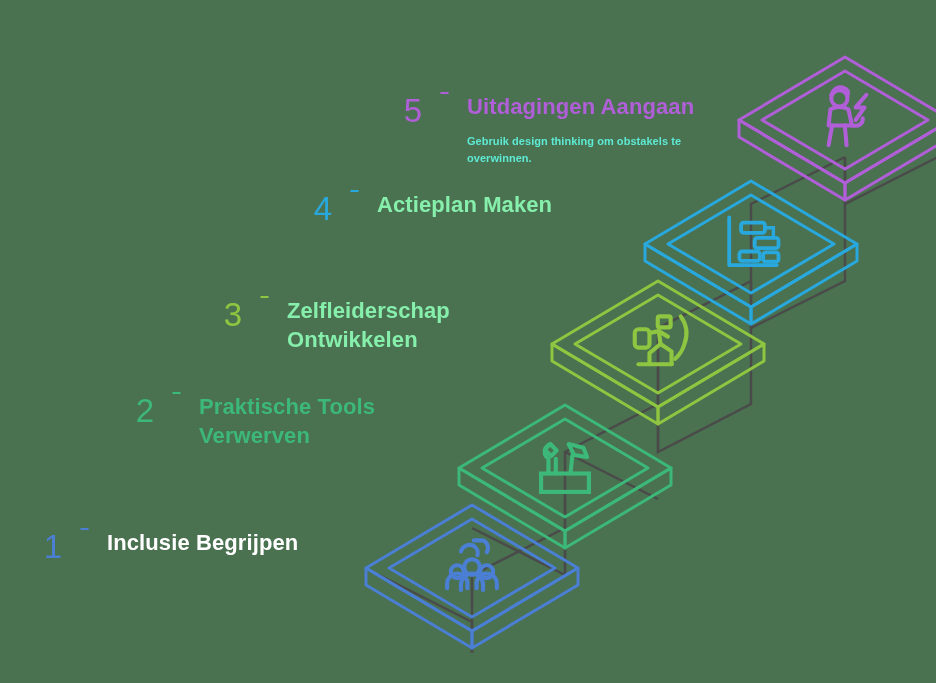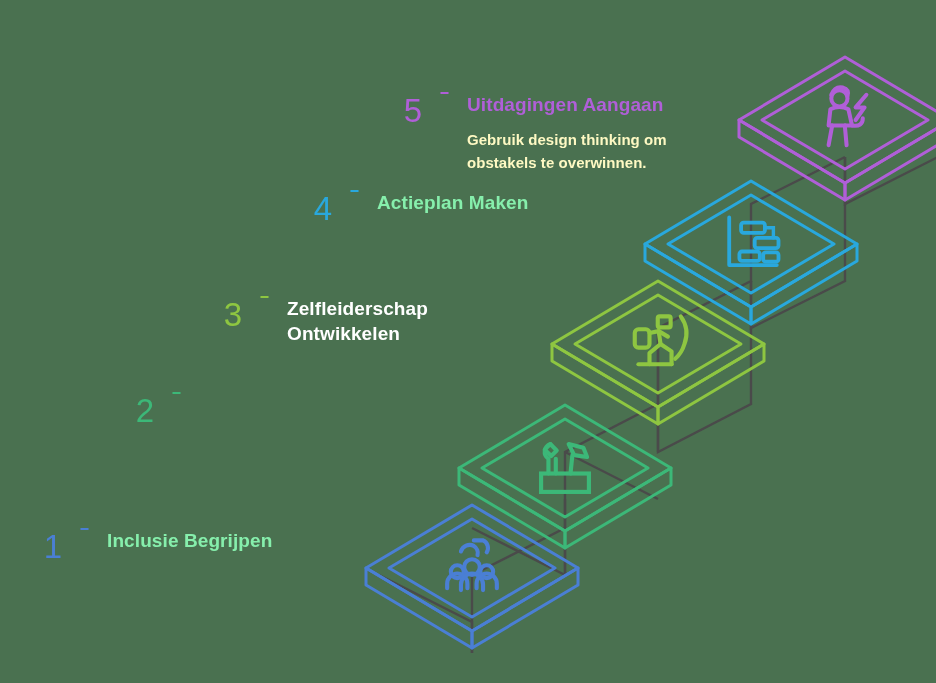--- a/index.html
+++ b/index.html
@@ -41,31 +41,31 @@
     height:100%;
     border:1.6px solid currentColor;
     background:transparent;
     margin-left:18px;
     margin-right:18px;
     border-radius:1px;
     align-self:stretch;
   }
   .step-body { flex:1 1 auto; }
   .step-title {
-    font-size:19px;
+    font-size:22px;
     font-weight:700;
     line-height:1.32;
     letter-spacing:0.1px;
     margin-bottom:12px;
   }
   .step-desc {
-    font-size:15px;
+    font-size:11px;
     font-weight:700;
     line-height:1.5;
-    color:#fef9c3;
+    color:#5eead4;
     letter-spacing:0.05px;
   }
 
   
   #s1 { left:30px;  top:528px; width:310px; }
   #s2 { left:122px; top:392px; width:310px; }
   #s3 { left:210px; top:296px; width:312px; }
   #s4 { left:300px; top:190px; width:312px; }
   #s5 { left:390px; top:92px;  width:320px; }
 
@@ -207,36 +207,37 @@
       <g stroke="#b05fd8" transform="translate(843,120) scale(0.9)">
         <use href="#ic-hero"></use>
       </g>
     </g>
   </svg>
 
   <div class="step-text" id="s1">
     <div class="step-num" style="color:#4a7fd4">1</div>
     <div class="step-bar" style="color:#4a7fd4"></div>
     <div class="step-body">
-      <div class="step-title" style="color:#86efac">Inclusie Begrijpen</div>
+      <div class="step-title" style="color:#ffffff">Inclusie Begrijpen</div>
     </div>
   </div>
 
   <div class="step-text" id="s2">
     <div class="step-num" style="color:#3cb878">2</div>
     <div class="step-bar" style="color:#3cb878"></div>
     <div class="step-body">
+      <div class="step-title" style="color:#3cb878">Praktische Tools Verwerven</div>
     </div>
   </div>
 
   <div class="step-text" id="s3">
     <div class="step-num" style="color:#8ec641">3</div>
     <div class="step-bar" style="color:#8ec641"></div>
     <div class="step-body">
-      <div class="step-title" style="color:#ffffff">Zelfleiderschap Ontwikkelen</div>
+      <div class="step-title" style="color:#86efac">Zelfleiderschap Ontwikkelen</div>
     </div>
   </div>
 
   <div class="step-text" id="s4">
     <div class="step-num" style="color:#29a8dd">4</div>
     <div class="step-bar" style="color:#29a8dd"></div>
     <div class="step-body">
       <div class="step-title" style="color:#86efac">Actieplan Maken</div>
     </div>
   </div>

